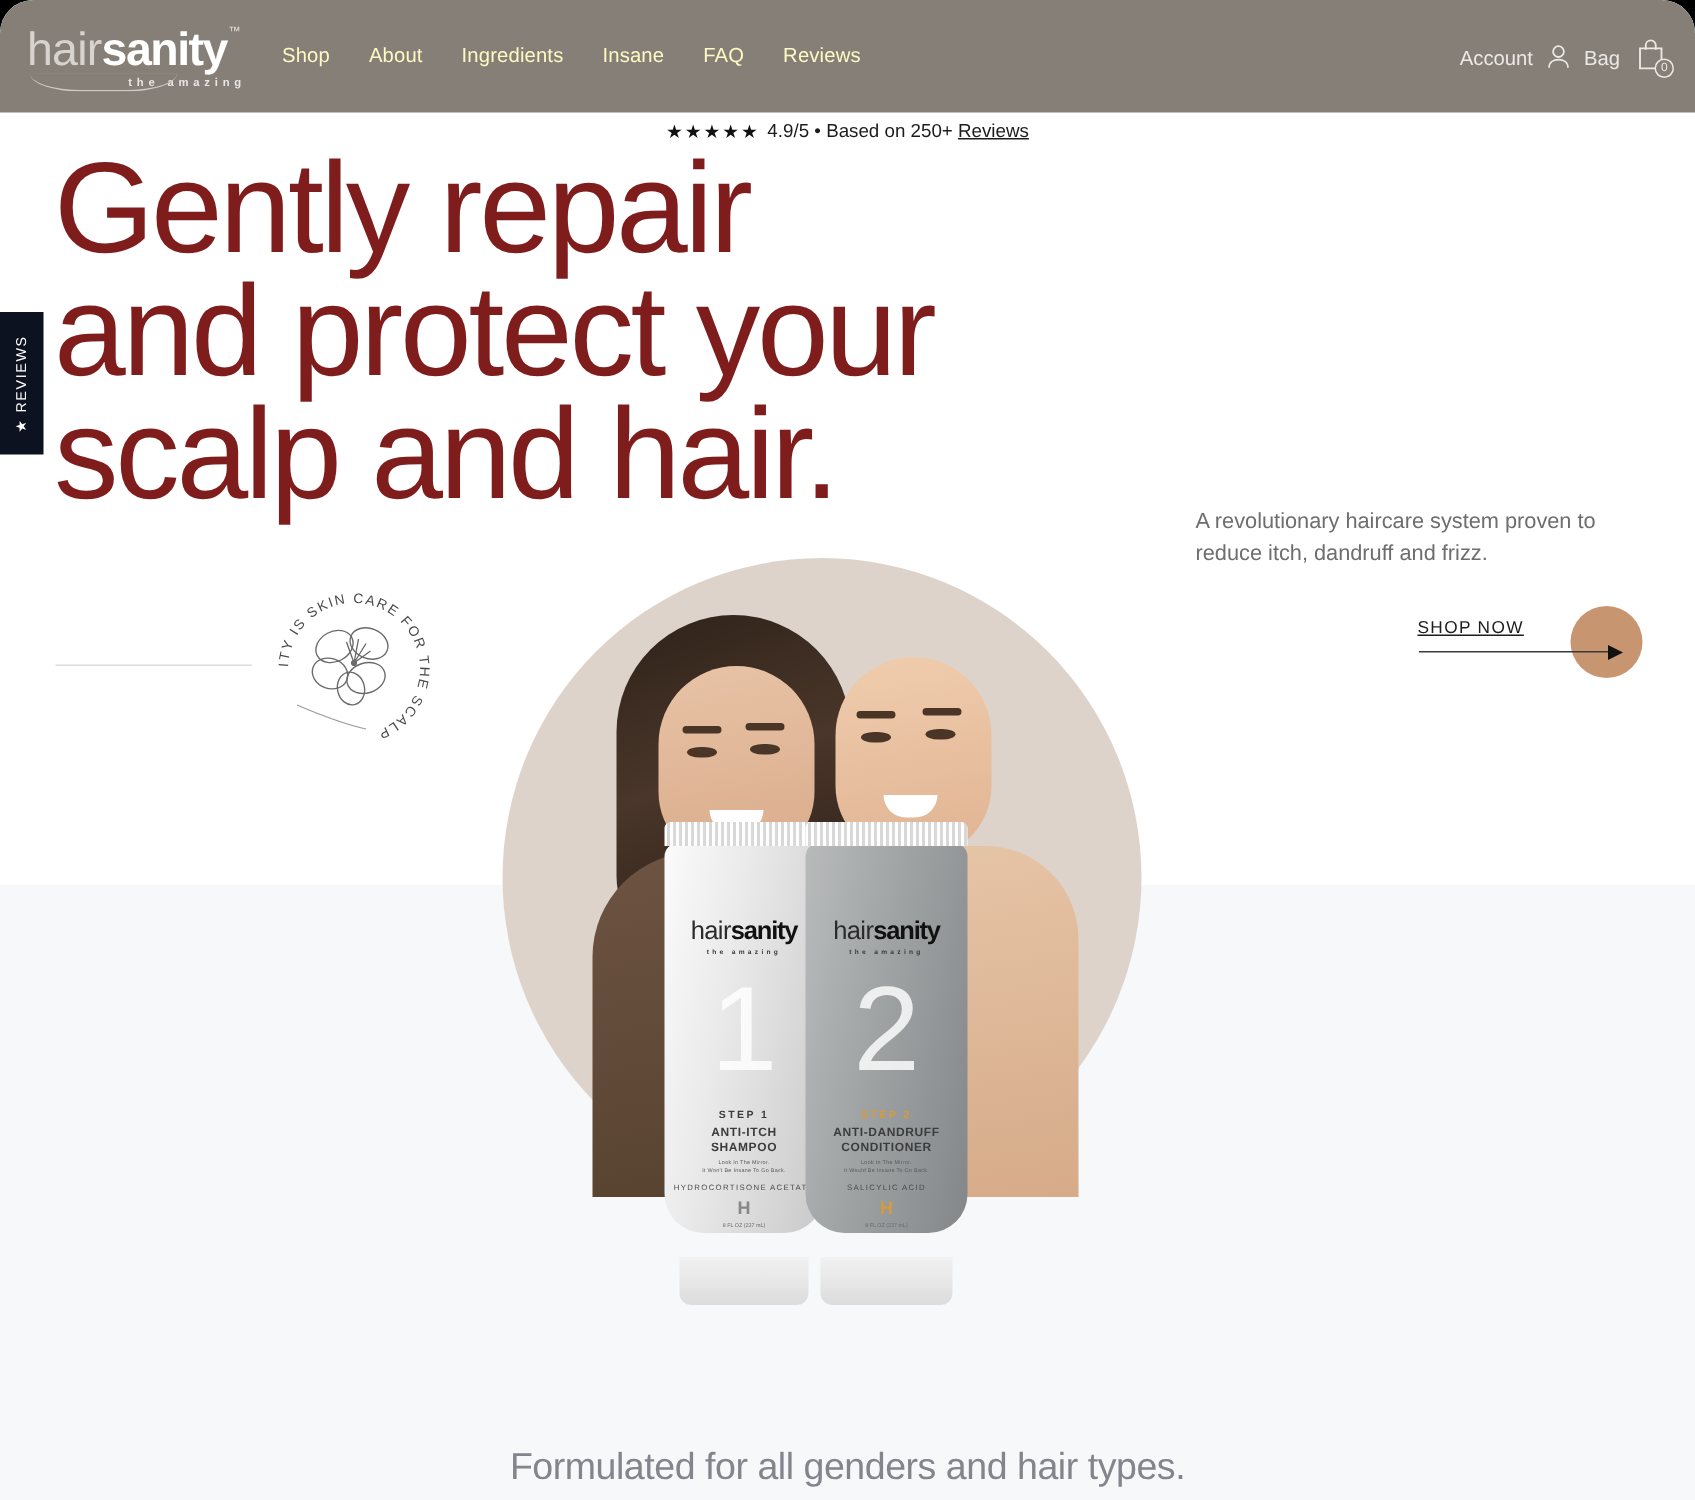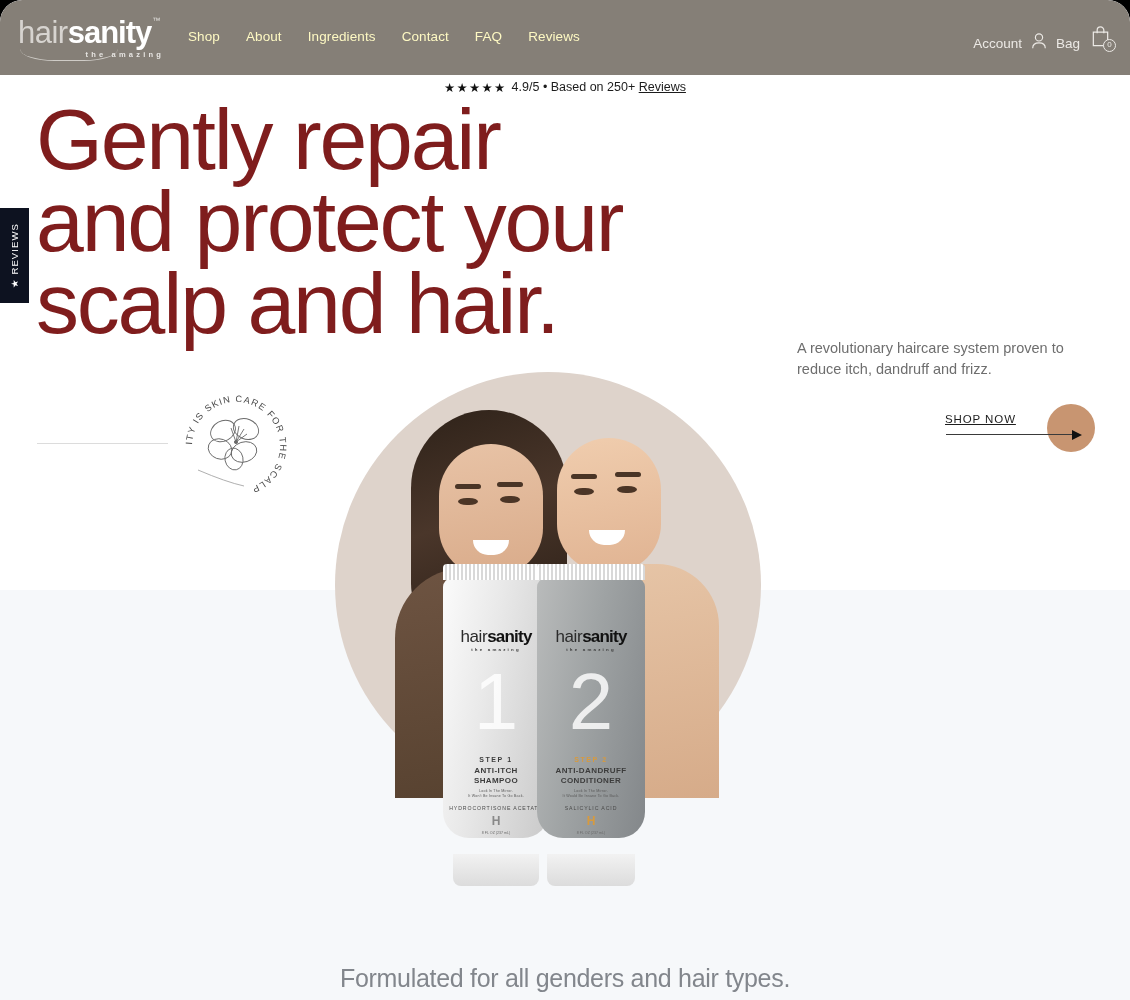--- a/index.html
+++ b/index.html
@@ -57,21 +57,21 @@
     position: absolute; left: 188px; top: 29px;
     display: flex; gap: 26px;
   }
   #navlinks a {
     font-size: 13.5px; color: #fef9c3; text-decoration: none;
     letter-spacing: 0.1px;
   }
 
   #navright {
     position: absolute; right: 16px; top: 25px;
-    display: flex; align-items: flex-end; gap: 8px;
+    display: flex; align-items: center; gap: 8px;
   }
   #navright .nlabel { font-size: 13.5px; color: #ece9e5; }
   .person-icon { width: 18px; height: 20px; display:block; }
   .bag-wrap { position: relative; width: 24px; height: 26px; margin-left: 2px; }
   .bag-icon { width: 21px; height: 23px; display:block; }
   .bag-badge {
     position: absolute; right: -2px; bottom: -1px;
     width: 13px; height: 13px; border-radius: 50%;
     background: #857f77; border: 1.3px solid #ece9e5;
     color: #ece9e5; font-size: 8px; line-height: 10.4px;
@@ -173,21 +173,21 @@
     position: absolute; left: 188px; top: 192px; width: 196px; height: 234px;
     background: linear-gradient(170deg,#e7c6a8 0%,#d6ab89 100%);
     border-radius: 68px 62px 0 0;
   }
   .eye { position: absolute; width: 20px; height: 7px; background: #4b3526; border-radius: 10px/4px; }
   .brow { position: absolute; width: 26px; height: 5px; background: #4a3526; border-radius: 6px; }
   .smile { position: absolute; width: 36px; height: 15px; background: #fff; border-radius: 0 0 20px 20px; }
 
   
   #tubes { position: absolute; left: 108px; top: 172px; width: 230px; height: 320px; z-index: 8; }
-  .tube { position: absolute; bottom: 0; }
+  .tube { position: absolute; bottom: 16px; }
   .tube-body {
     position: absolute; top: 14px; width: 100%; height: 260px;
     border-radius: 9px 9px 26px 26px;
   }
   .tube-crimp {
     position: absolute; top: 0; left: 0; width: 100%; height: 16px;
     border-radius: 4px 4px 0 0;
     background: repeating-linear-gradient(90deg,#ffffff 0 2px,#d8d8d8 2px 4px);
   }
   #tube1 { left: 0; width: 106px; height: 300px; }
@@ -276,21 +276,21 @@
           <span class="logo-tm">™</span>
       </div>
       <div class="logo-tag">the amazing</div>
       <div class="logo-swoosh"></div>
     </div>
 
     <nav id="navlinks">
       <a href="#">Shop</a>
       <a href="#">About</a>
       <a href="#">Ingredients</a>
-      <a href="#">Contact</a>
+      <a href="#">Insane</a>
       <a href="#">FAQ</a>
       <a href="#">Reviews</a>
     </nav>
 
     <div id="navright">
       <span class="nlabel">Account</span>
       <span>
         <svg class="person-icon" viewBox="0 0 20 22" fill="none" stroke="#ece9e5" stroke-width="1.3">
           <circle cx="10" cy="7" r="4"></circle>
           <path d="M3 19c0-3.9 3.1-6 7-6s7 2.1 7 6"></path>

